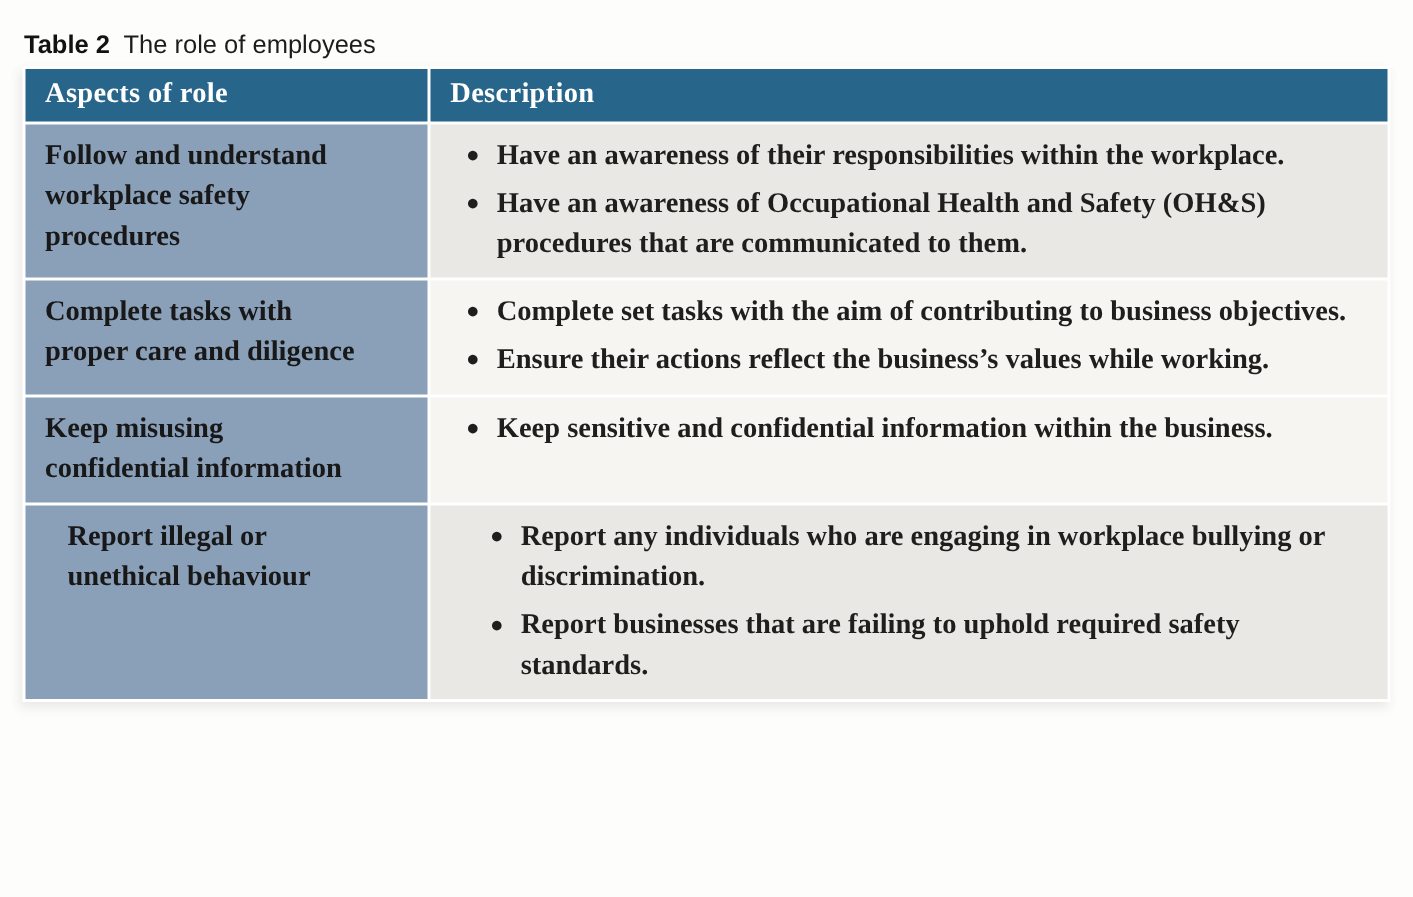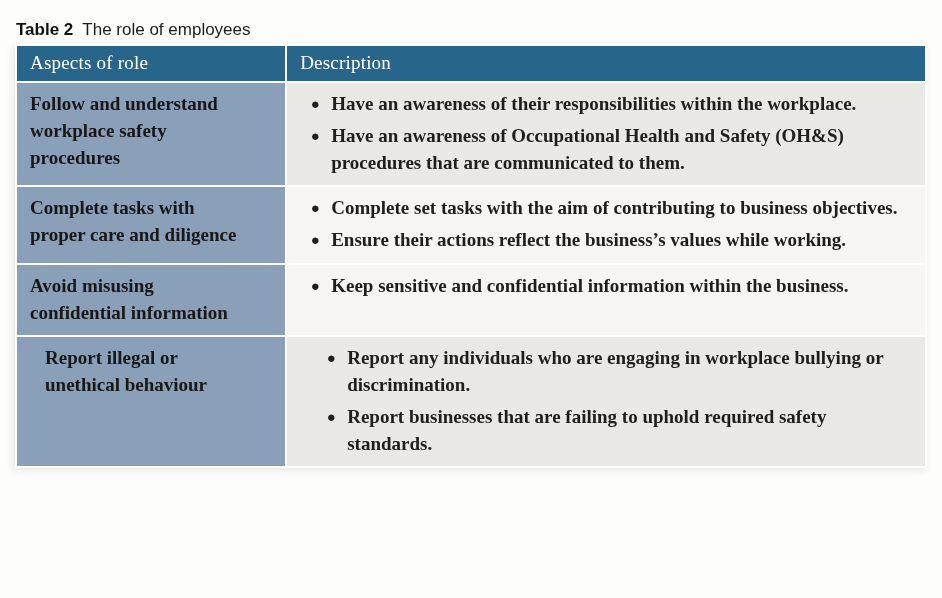--- a/index.html
+++ b/index.html
@@ -36,21 +36,21 @@
     border-spacing:2px;
     table-layout:fixed;
     box-shadow:-2px 3px 7px rgba(80,70,65,0.12);
     background:var(--divider);
   }
   col.c-aspect{width:267px;}
   col.c-desc{width:635px;}
   th{
     background:var(--header-bg);
     color:var(--header-text);
-    font-size:19px;font-weight:normal;
+    font-size:19px;font-weight:bold;
     text-align:left;
     padding:5px 8px 6px 13px;
     height:35px;
     vertical-align:middle;
     letter-spacing:0.2px;
   }
   td{
     vertical-align:top;
     font-size:19px;
     line-height:1.42;
@@ -136,21 +136,21 @@
             <li>
                 <span class="bullet">●</span>
                 <span class="b-text">Ensure their actions reflect the business’s values while working.</span>
               </li>
           </ul>
         </td>
       </tr>
 
 
       <tr class="even h-r4">
-        <td class="aspect">Avoid misusing
+        <td class="aspect">Keep misusing
 confidential information</td>
         <td class="desc">
           <ul class="bullets">
             <li>
                 <span class="bullet">●</span>
                 <span class="b-text">Keep sensitive and confidential information within the business.</span>
               </li>
           </ul>
         </td>
       </tr>

